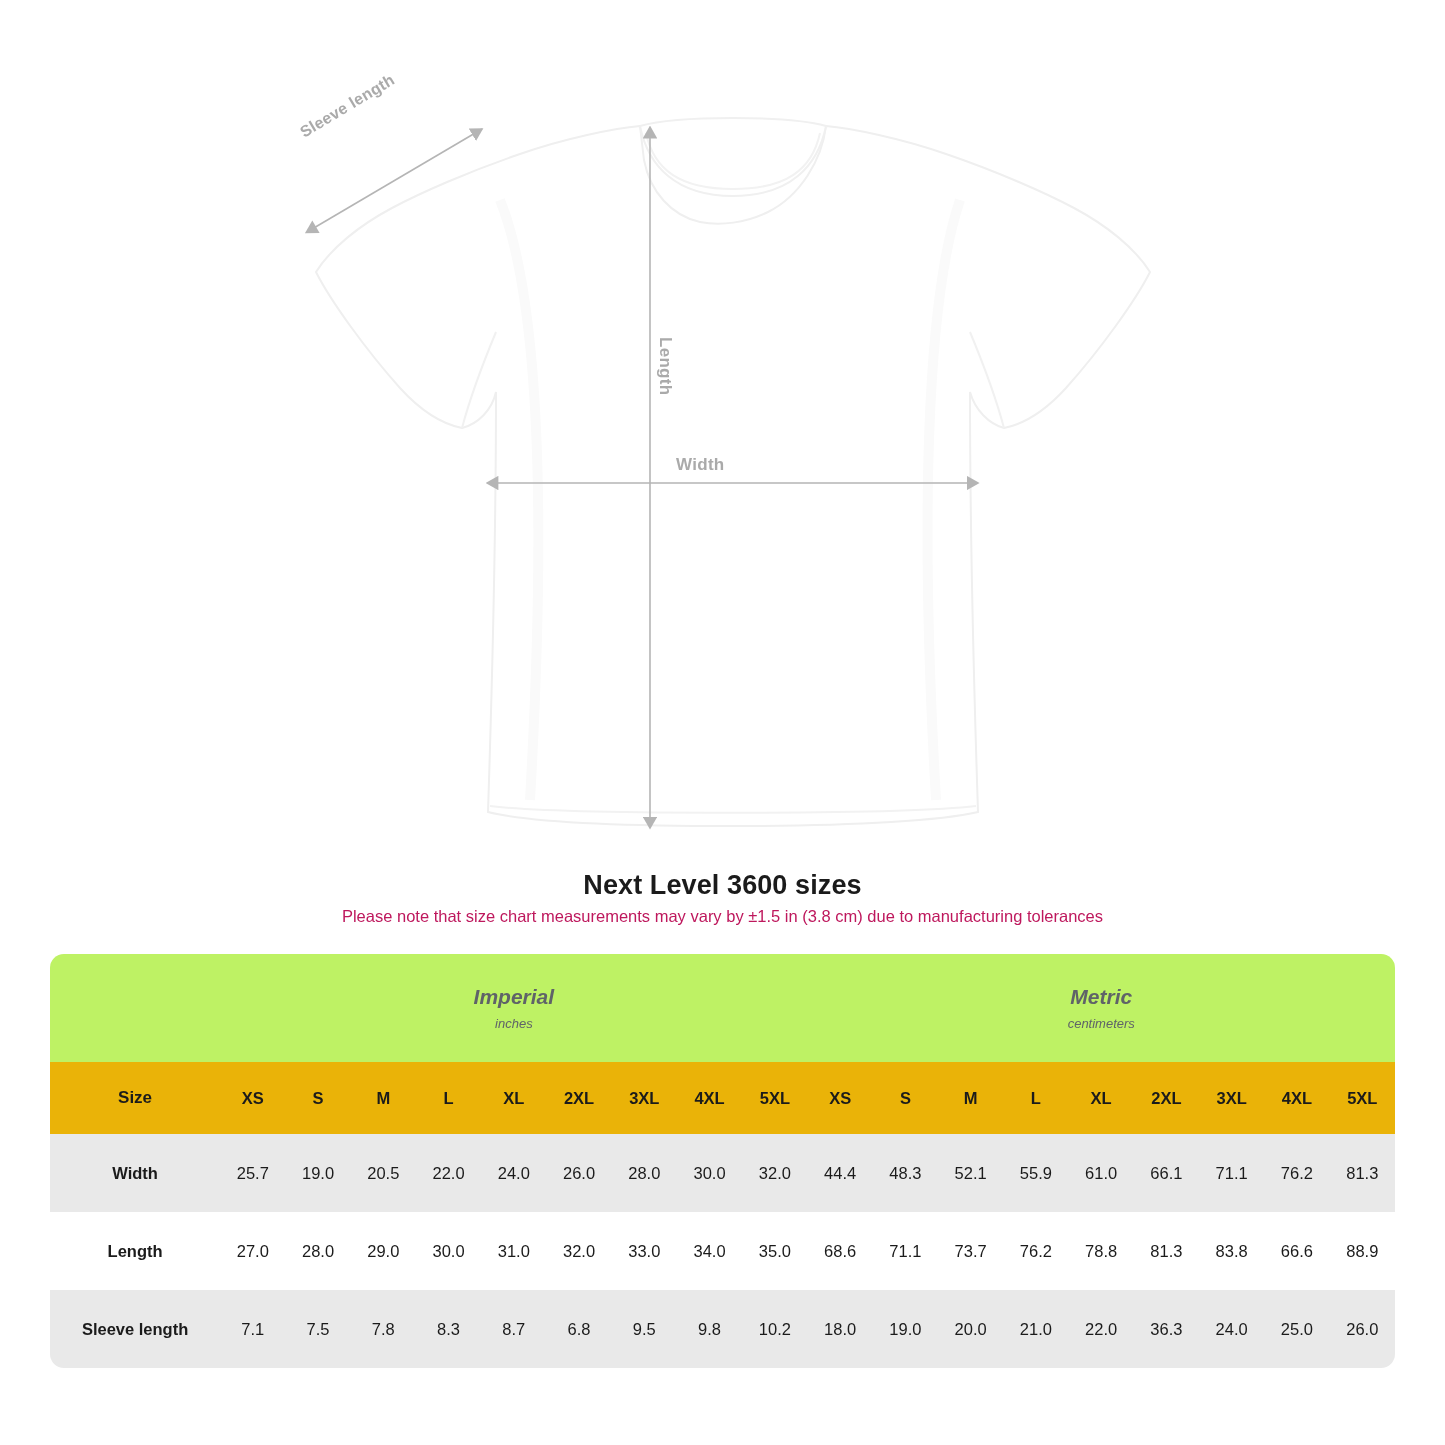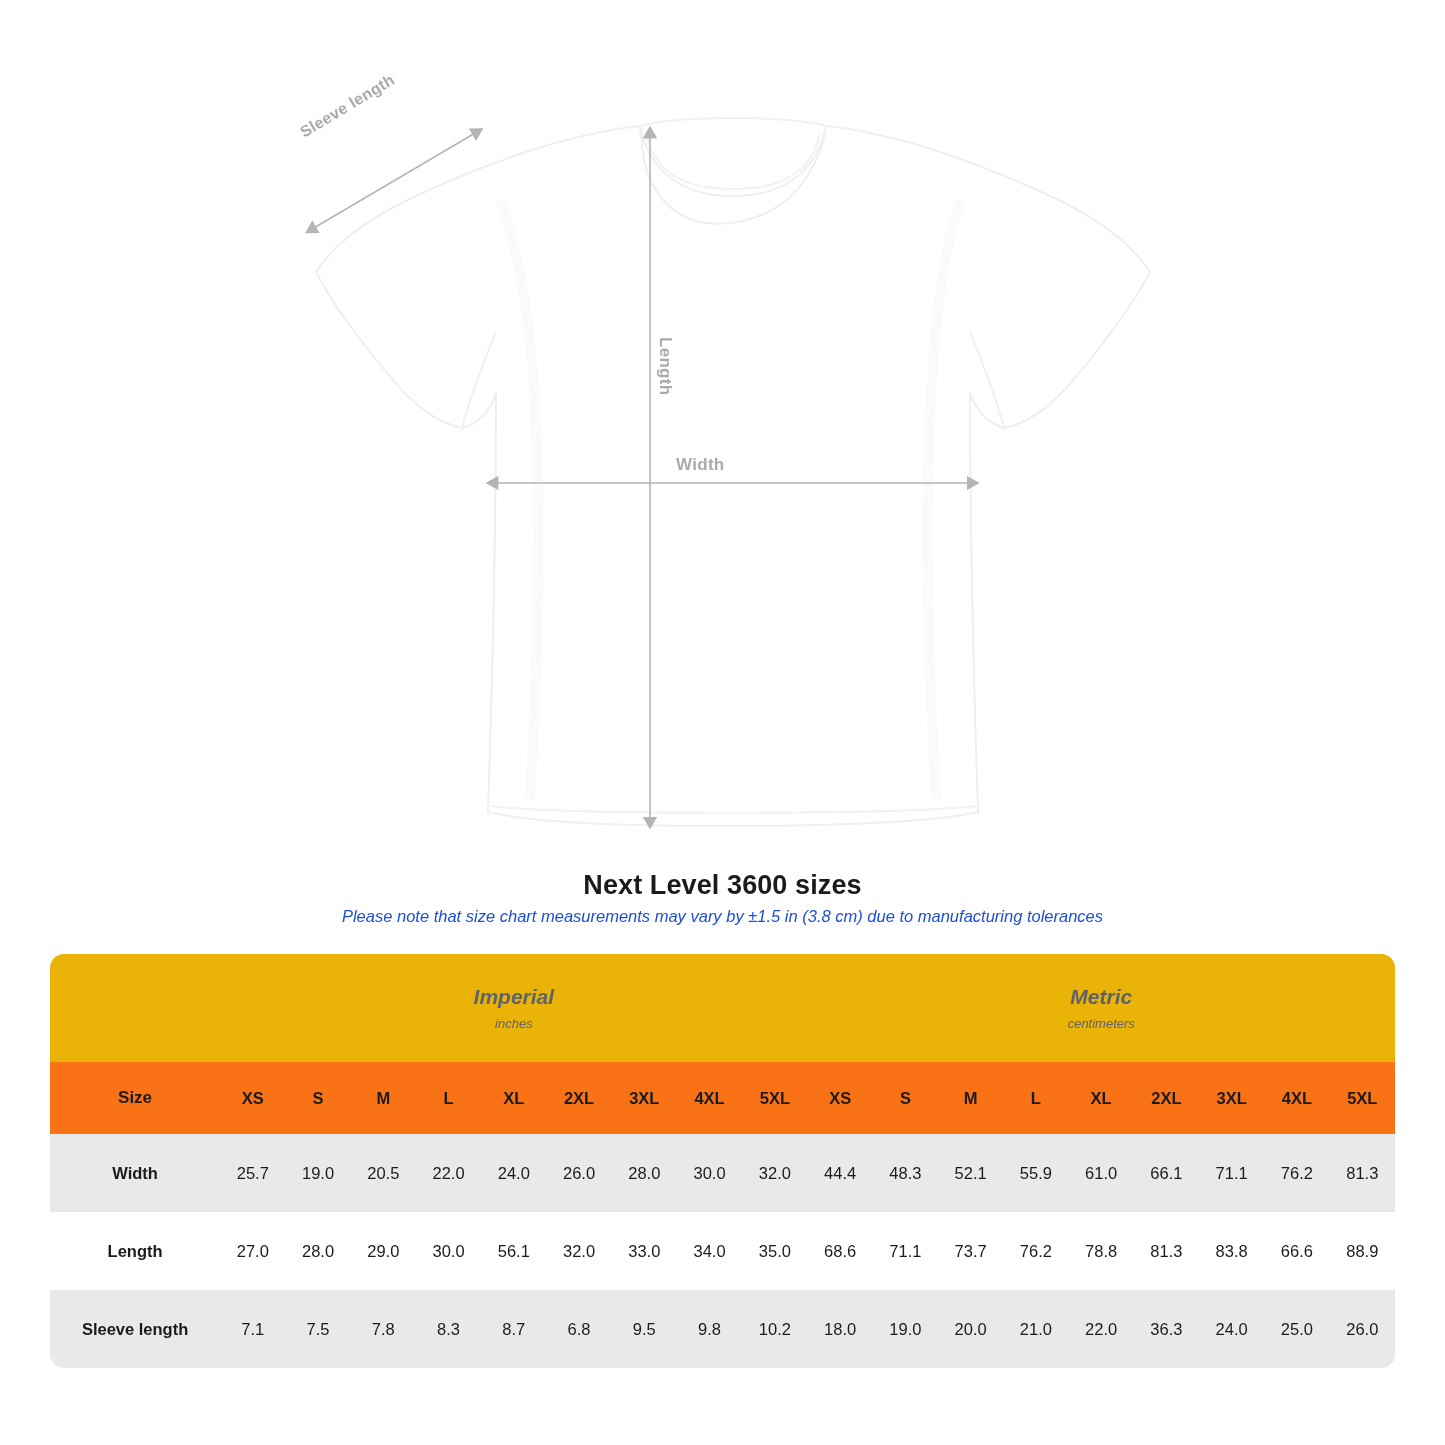--- a/index.html
+++ b/index.html
@@ -63,22 +63,21 @@
   }
   .chart-title {
     font-size: 27px;
     font-weight: bold;
     color: #1b1b1b;
     margin: 6px;
     letter-spacing: 0.1px;
   }
   .chart-note {
     font-size: 16.5px;
-    font-style: italic;
-    color: #1d4ed8;
+    color: #be185d;
     margin-top: 2px;
   }
 
   
   .table-wrap {
     margin: 28px 50px 0 50px;
     border-radius: 14px;
     overflow: hidden;
   }
   table.size-table {
@@ -89,38 +88,38 @@
   table.size-table td,
   table.size-table th {
     text-align: center;
     vertical-align: middle;
     font-size: 16.5px;
     color: #1b1b1b;
     padding: 0;
     border: none;
   }
   .unit-row td {
-    background: #eab308;
+    background: #bef264;
     height: 108px;
   }
   .unit-name {
     font-size: 21px;
     font-style: italic;
     font-weight: bold;
     color: #5f6368;
     line-height: 1.15;
   }
   .unit-sub {
     font-size: 13px;
     font-style: italic;
     color: #5f6368;
     padding-top: 6px;
   }
   .head-row td {
-    background: #f97316;
+    background: #eab308;
     height: 72px;
     font-weight: bold;
     font-size: 17px;
   }
   .head-row td.row-label {
     font-weight: bold;
     font-size: 17px;
   }
   .body-row td {
     height: 78px;
@@ -283,21 +282,21 @@
           <td>71.1</td>
           <td>76.2</td>
           <td>81.3</td>
         </tr>
         <tr class="body-row plain">
           <td class="row-label">Length</td>
           <td>27.0</td>
           <td>28.0</td>
           <td>29.0</td>
           <td>30.0</td>
-          <td>56.1</td>
+          <td>31.0</td>
           <td>32.0</td>
           <td>33.0</td>
           <td>34.0</td>
           <td>35.0</td>
           <td>68.6</td>
           <td>71.1</td>
           <td>73.7</td>
           <td>76.2</td>
           <td>78.8</td>
           <td>81.3</td>

